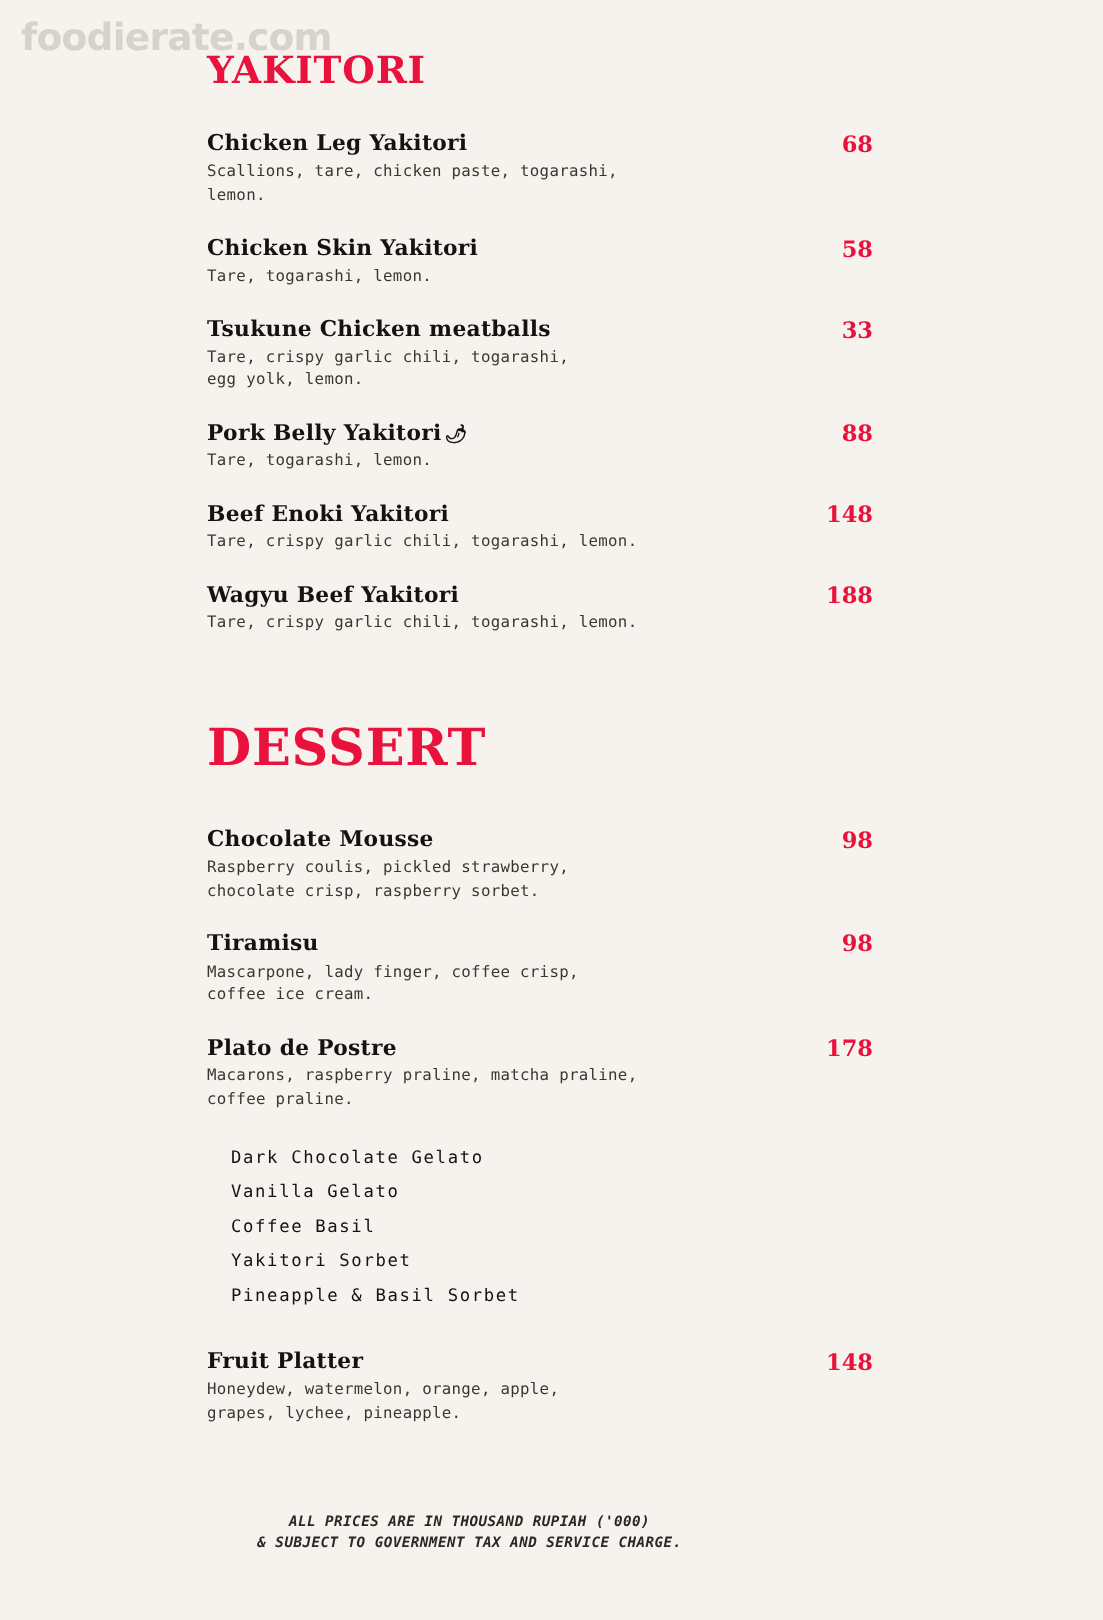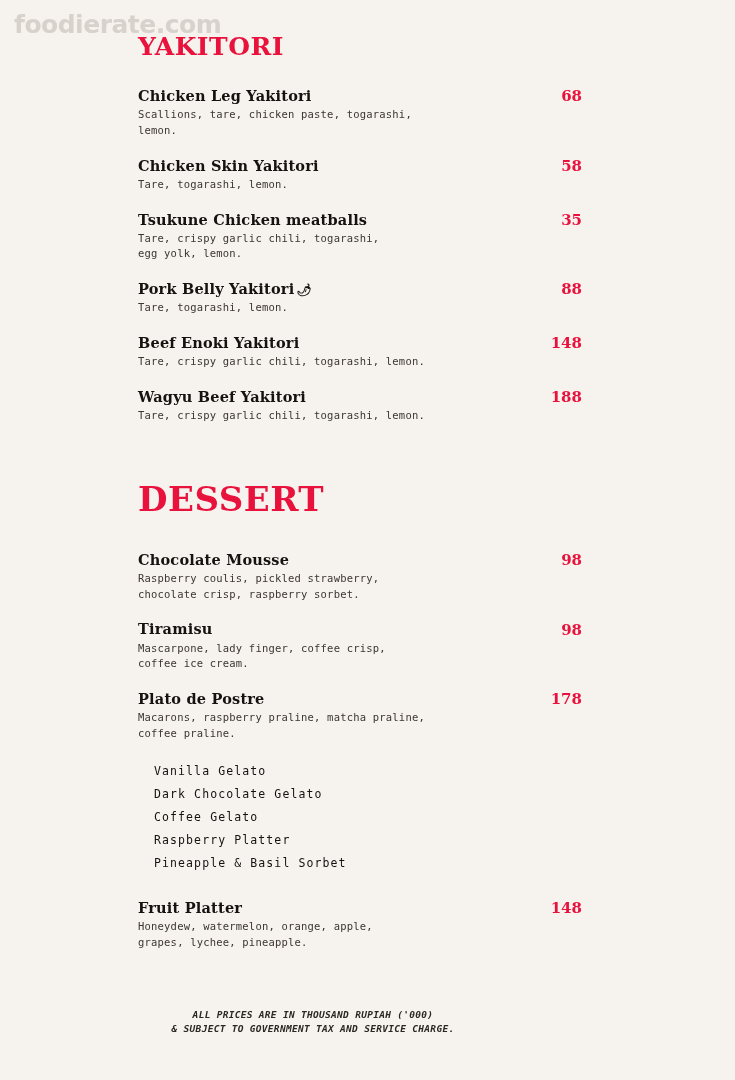--- a/index.html
+++ b/index.html
@@ -59,21 +59,21 @@
     margin-top: 26px;
   }
   .items.dessert-items {
     margin-top: 32px;
   }
   .item {
     margin-bottom: 18px;
   }
   .item-head {
     display: flex;
-    align-items: flex-end;
+    align-items: flex-start;
     justify-content: space-between;
   }
   .item-name {
     font-family: "DejaVu Serif", serif;
     font-weight: bold;
     font-size: 14.5px;
     color: #15120f;
     letter-spacing: 0.2px;
     line-height: 1.25;
   }
@@ -148,21 +148,21 @@
         <div class="item-head">
           <div class="item-name">Chicken Skin Yakitori</div>
           <div class="item-price">58</div>
         </div>
         <div class="item-desc">Tare, togarashi, lemon.</div>
       </div>
 
       <div class="item">
         <div class="item-head">
           <div class="item-name">Tsukune Chicken meatballs</div>
-          <div class="item-price">35</div>
+          <div class="item-price">33</div>
         </div>
         <div class="item-desc">Tare, crispy garlic chili, togarashi,<br>egg yolk, lemon.</div>
       </div>
 
       <div class="item">
         <div class="item-head">
           <div class="item-name">
             <span>Pork Belly Yakitori</span><span class="spicy">🌶</span>
           </div>
           <div class="item-price">88</div>
@@ -210,24 +210,24 @@
       <div class="item">
         <div class="item-head">
           <div class="item-name">Plato de Postre</div>
           <div class="item-price">178</div>
         </div>
         <div class="item-desc">Macarons, raspberry praline, matcha praline,<br>coffee praline.</div>
       </div>
 
       <div class="item">
         <div class="sub-list">
+          <div class="sub-item">Dark Chocolate Gelato</div>
           <div class="sub-item">Vanilla Gelato</div>
-          <div class="sub-item">Dark Chocolate Gelato</div>
-          <div class="sub-item">Coffee Gelato</div>
-          <div class="sub-item">Raspberry Platter</div>
+          <div class="sub-item">Coffee Basil</div>
+          <div class="sub-item">Yakitori Sorbet</div>
           <div class="sub-item">Pineapple &amp; Basil Sorbet</div>
         </div>
       </div>
 
       <div class="item" style="margin-top:24px;">
         <div class="item-head">
           <div class="item-name">Fruit Platter</div>
           <div class="item-price">148</div>
         </div>
         <div class="item-desc">Honeydew, watermelon, orange, apple,<br>grapes, lychee, pineapple.</div>

